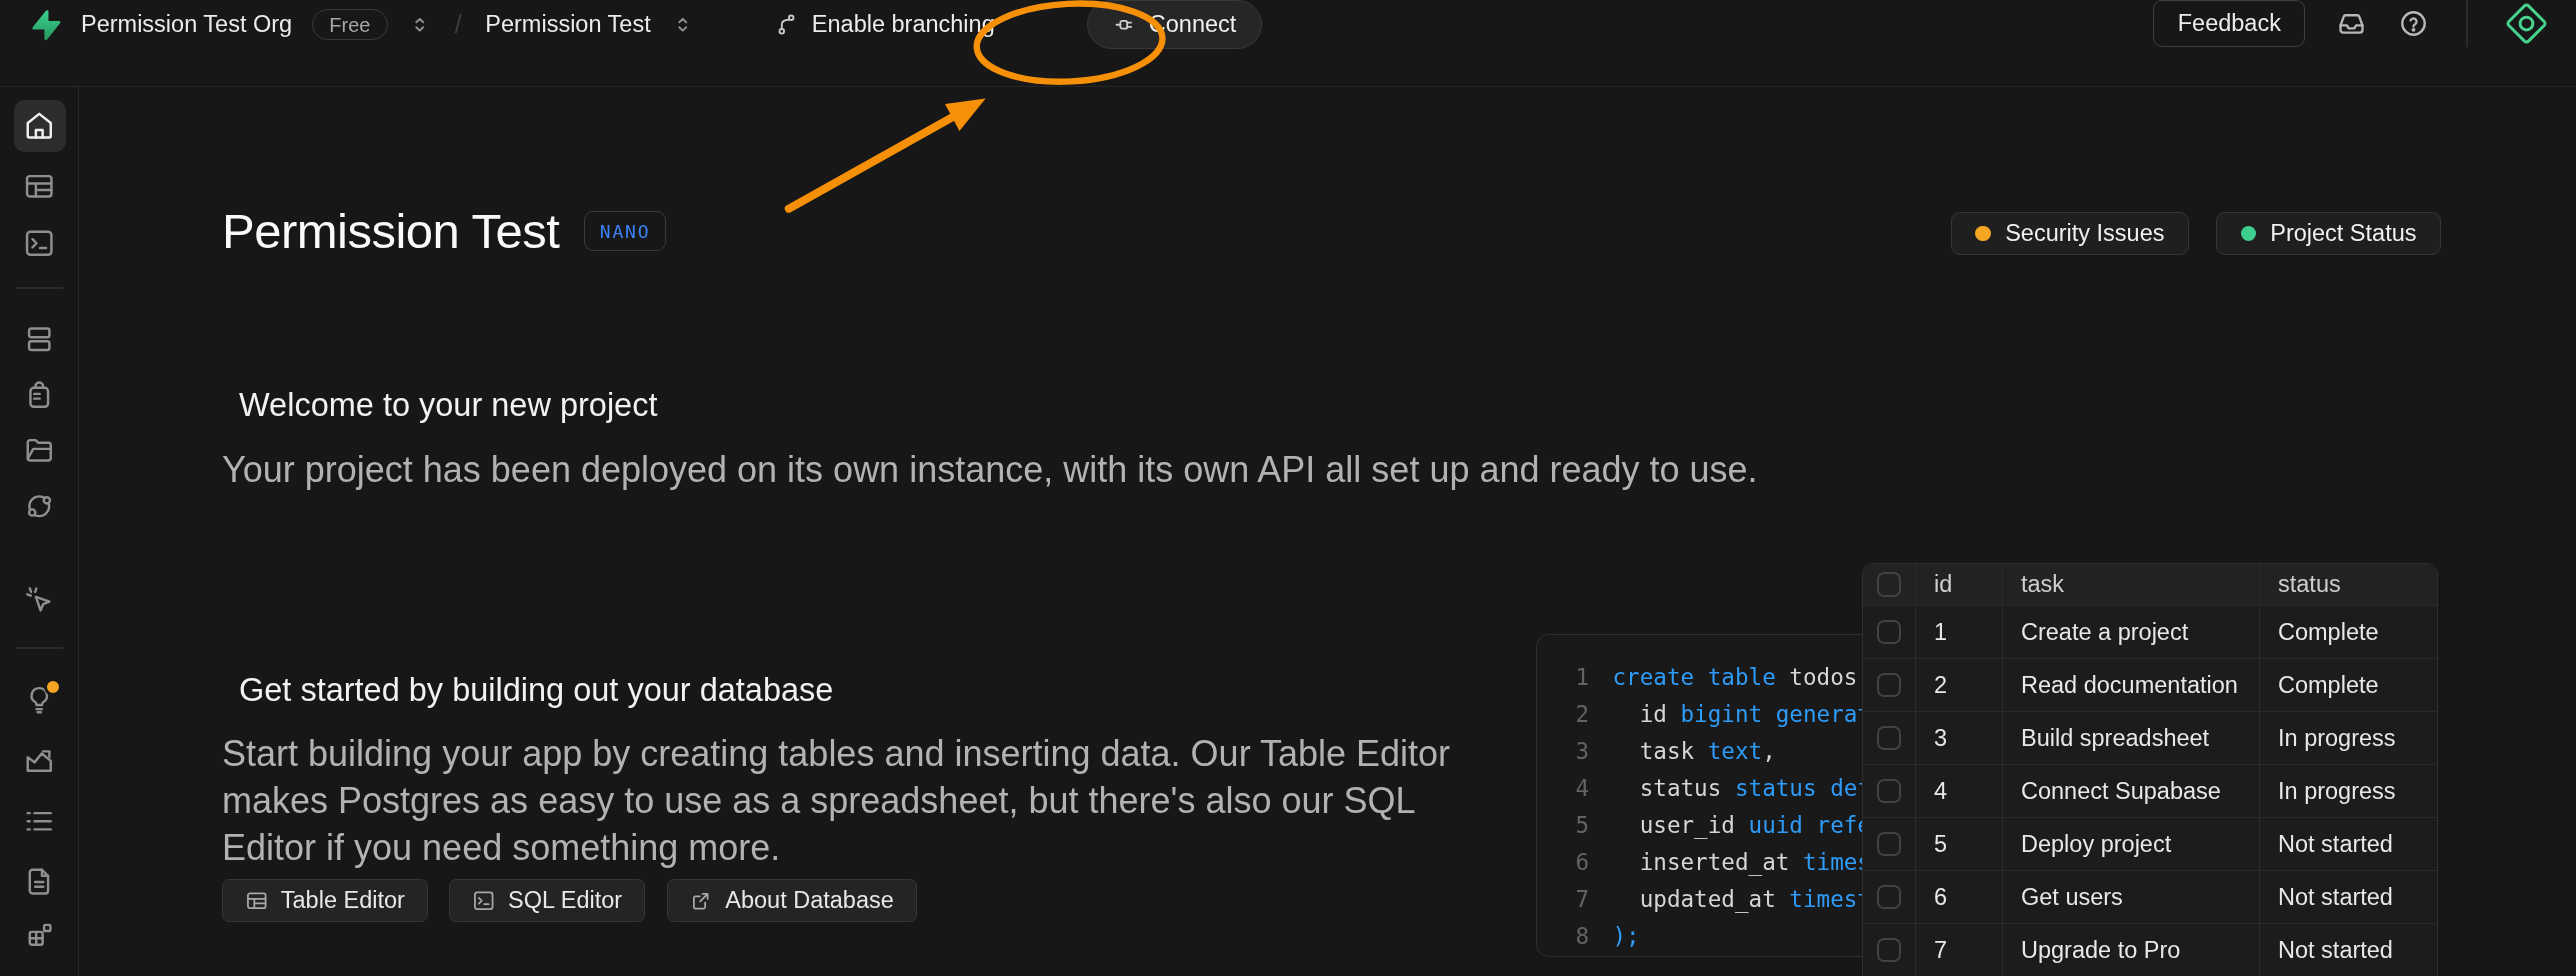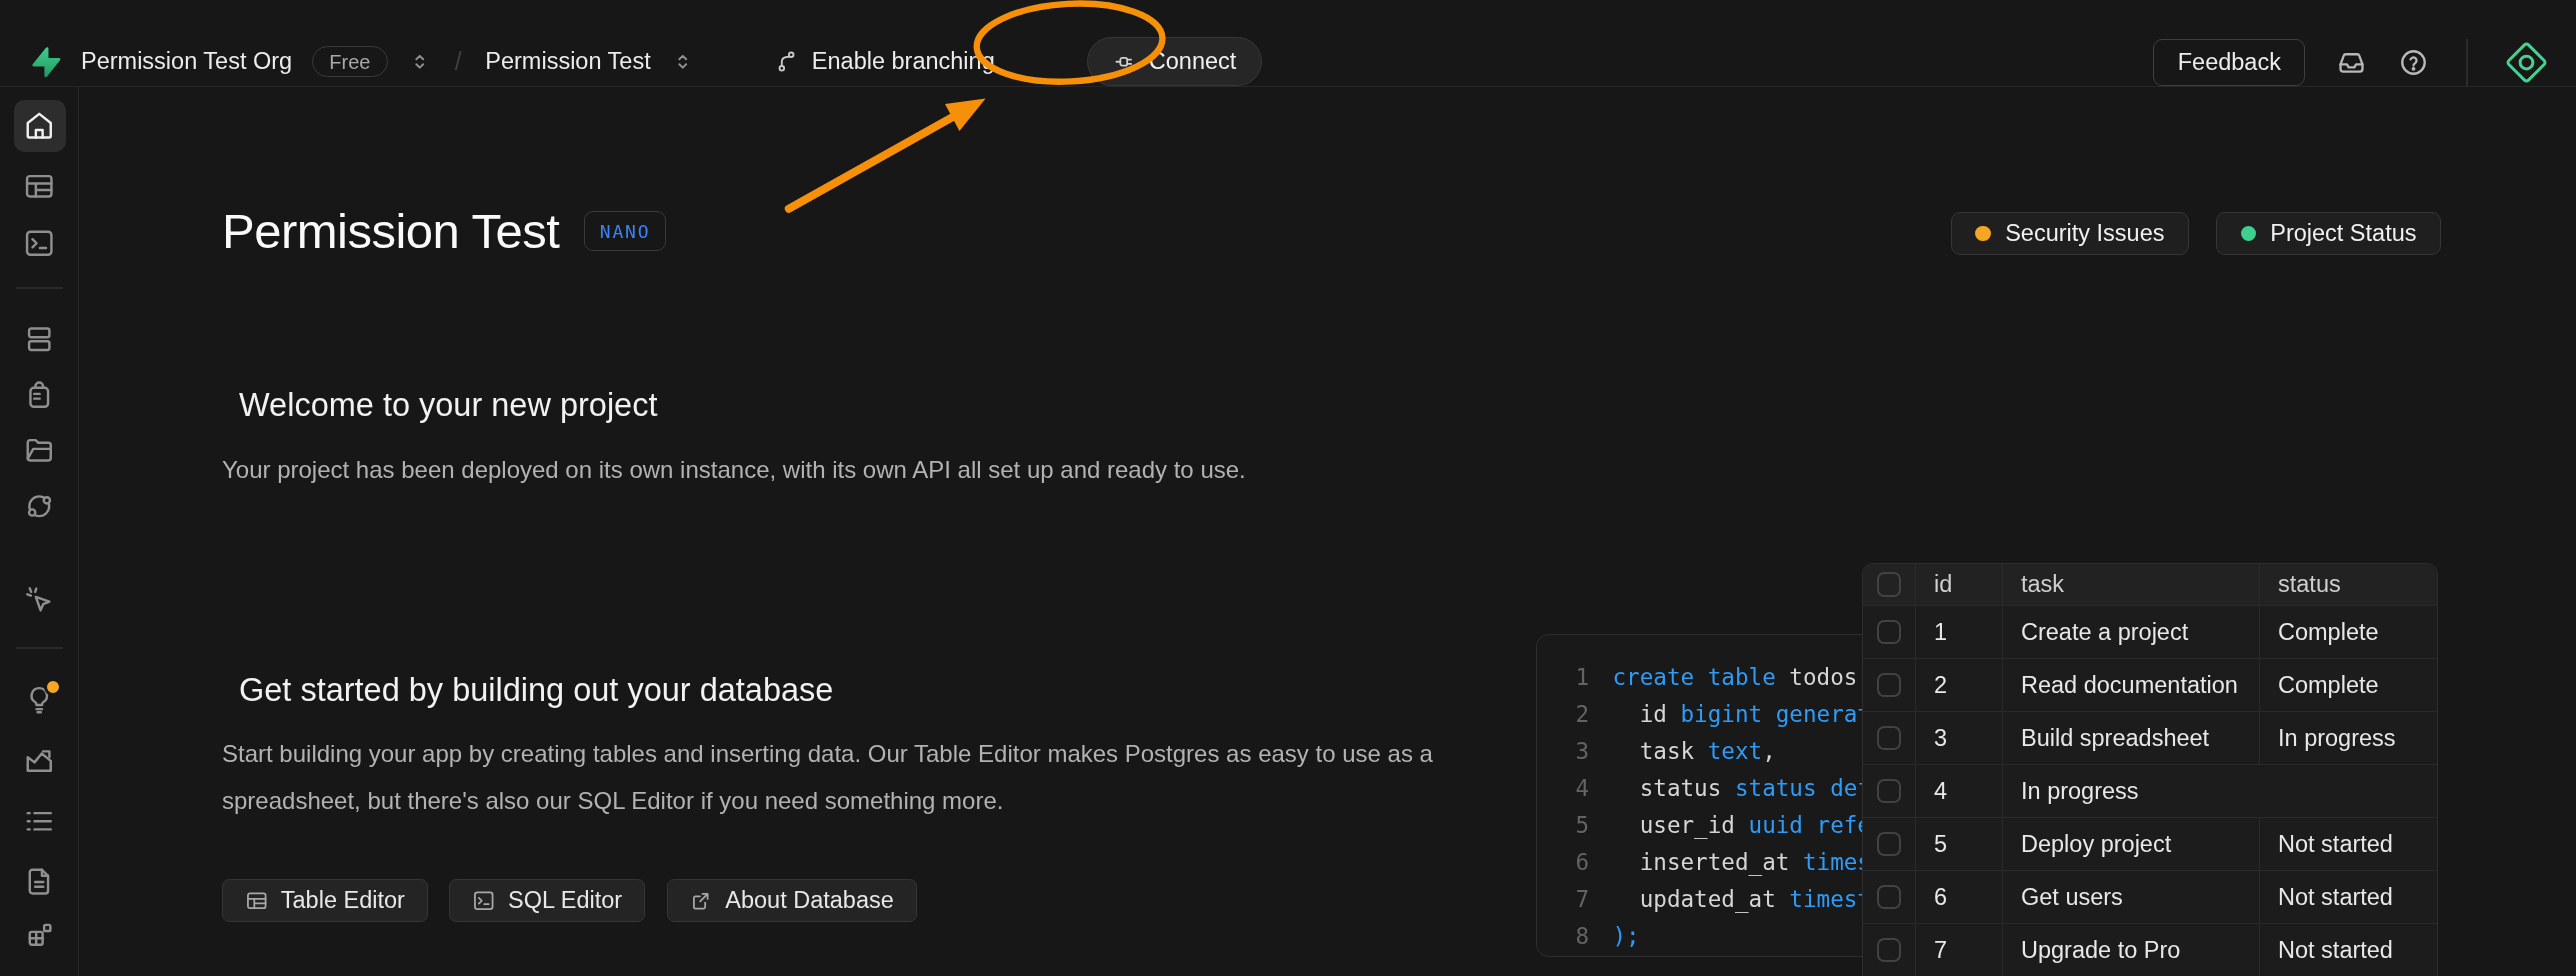--- a/index.html
+++ b/index.html
@@ -3,21 +3,21 @@
 <meta charset="utf-8">
 <style>
   * { margin:0; padding:0; box-sizing:border-box; }
   html,body { width:2576px; height:977px; overflow:hidden; background:#121212; }
   body { font-family:"Liberation Sans","DejaVu Sans",sans-serif; color:#ededed; position:relative; }
 
   
   .header {
     position:absolute; top:0; left:0; width:2576px; height:87px;
     background:#171717; border-bottom:1.8px solid #262626;
-    display:flex; align-items:flex-end; padding:0 27px; z-index:20;
+    display:flex; align-items:flex-start; padding:0 27px; z-index:20;
   }
   .h-left { display:flex; align-items:center; gap:20px; }
   .logo { width:34px; height:34px; display:block; }
   .h-text { font-size:23.5px; color:#ececec; white-space:nowrap; }
   .pill-badge {
     font-size:20px; color:#a8a8a8; border:1.8px solid #3a3a3a; border-radius:902px;
     padding:4.5px 16.2px; line-height:1;
   }
   .chev-select { width:23.5px; height:23.5px; color:#8f8f8f; }
   .crumb-slash { color:#3f3f3f; font-size:25px; margin:0 3.6px; }
@@ -64,21 +64,21 @@
   }
   .hero-actions { position:absolute; top:125px; right:135px; display:flex; gap:27px; }
   .hero-btn {
     display:flex; align-items:center; gap:14.4px; background:#1f1f1f;
     border:1.8px solid #363636; border-radius:9px; padding:0 23.5px; height:43px;
     font-size:23.5px; color:#f0f0f0; cursor:pointer; font-family:inherit;
   }
   .dot { width:15.3px; height:15.3px; border-radius:50%; }
 
   .section-heading { position:absolute; left:160px; font-size:32.5px; font-weight:500; color:#f2f2f2; }
-  .section-body { position:absolute; left:143px; font-size:24px; color:#b2b2b2; line-height:47px; }
+  .section-body { position:absolute; left:143px; font-size:36px; color:#b2b2b2; line-height:47px; }
 
   .gs-buttons { position:absolute; left:143px; top:792px; display:flex; gap:21.7px; }
   .gs-btn {
     display:flex; align-items:center; gap:12.6px; background:#242424;
     border:1.8px solid #363636; border-radius:7.2px; height:43px; padding:0 21.7px;
     font-size:23.5px; color:#e8e8e8; cursor:pointer; font-family:inherit;
   }
   .gs-btn svg { width:23.5px; height:23.5px; color:#a8a8a8; }
 
   
@@ -348,20 +348,21 @@
         </div>
         <div class="t-cell c-id">3</div>
         <div class="t-cell c-task">Build spreadsheet</div>
         <div class="t-cell c-status">In progress</div>
       </div>
       <div class="t-row">
         <div class="t-cell c-check">
           <span class="checkbox"></span>
         </div>
         <div class="t-cell c-id">4</div>
+        <div class="t-cell c-task">Connect Supabase</div>
         <div class="t-cell c-status">In progress</div>
       </div>
       <div class="t-row">
         <div class="t-cell c-check">
           <span class="checkbox"></span>
         </div>
         <div class="t-cell c-id">5</div>
         <div class="t-cell c-task">Deploy project</div>
         <div class="t-cell c-status">Not started</div>
       </div>

